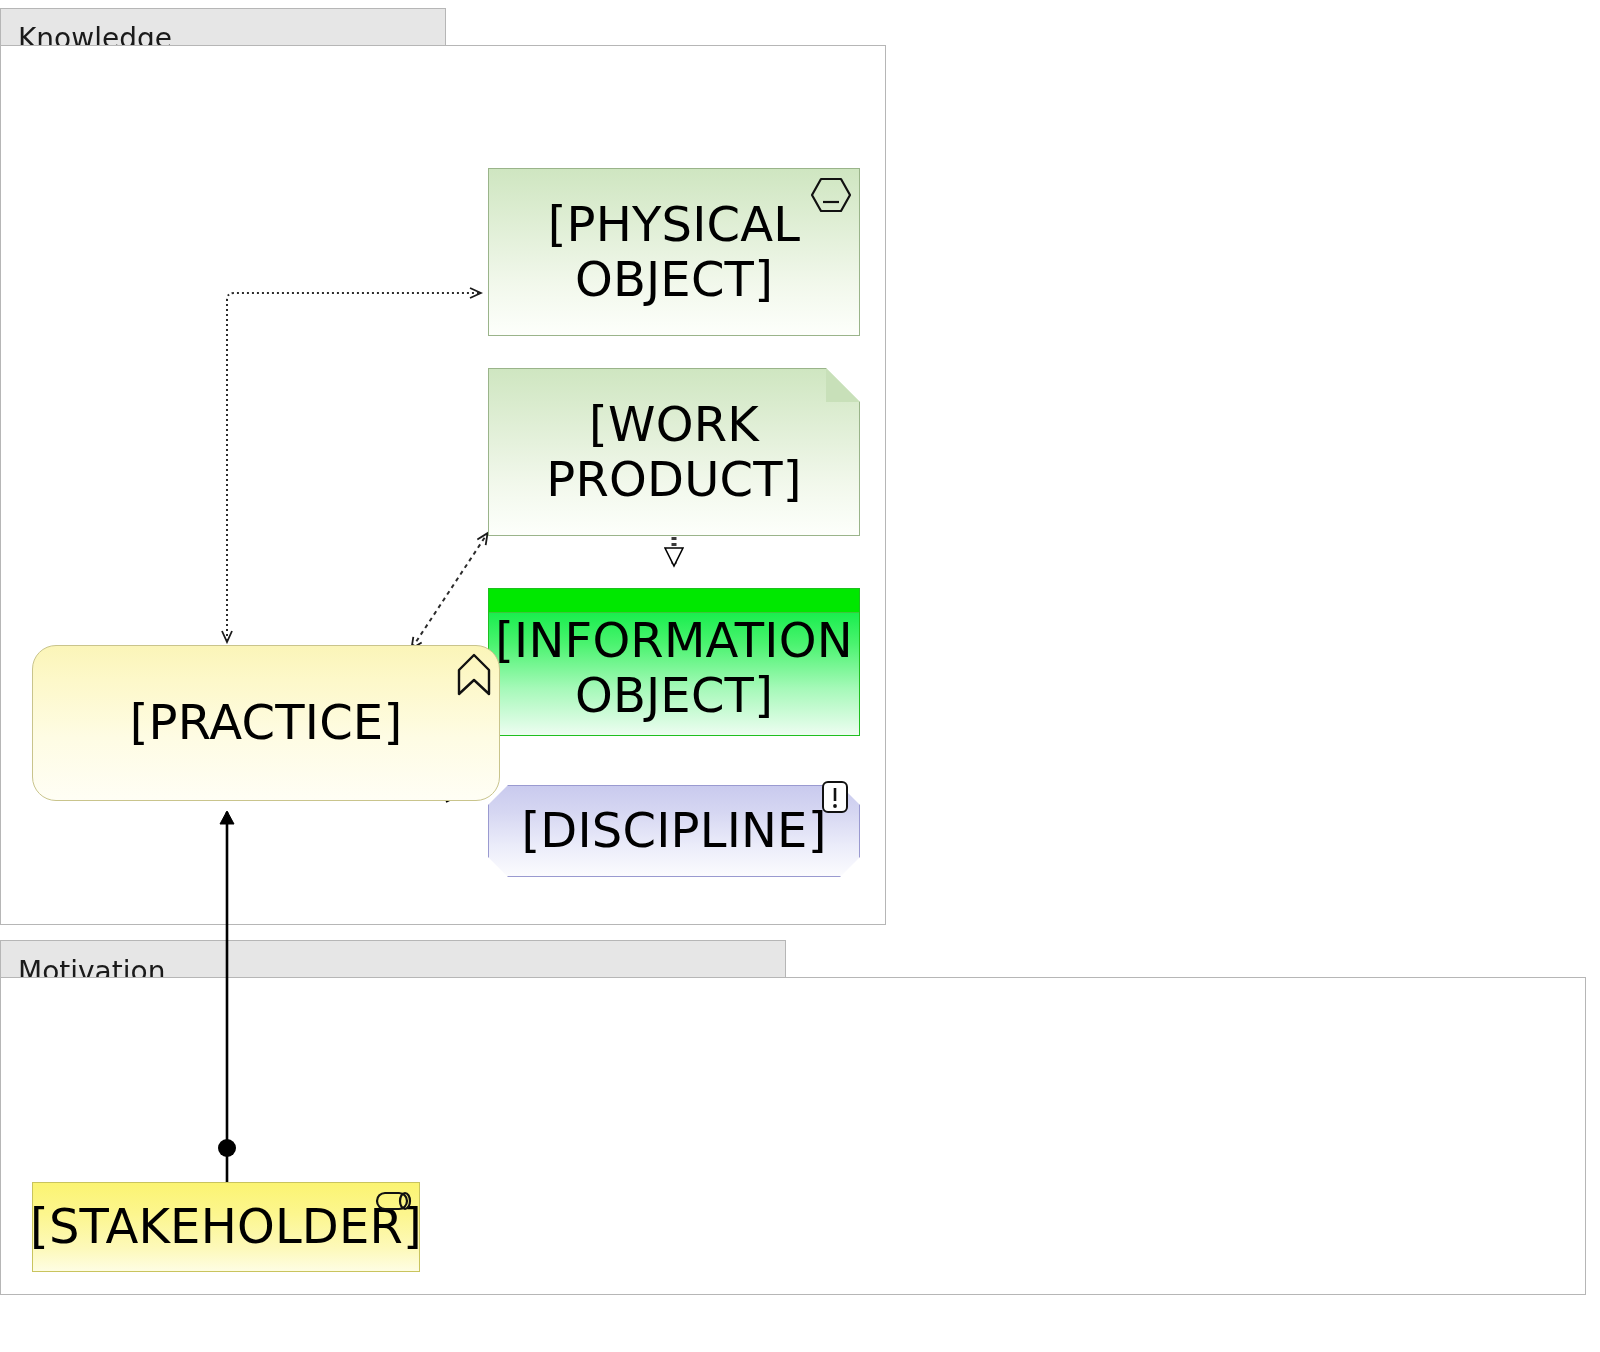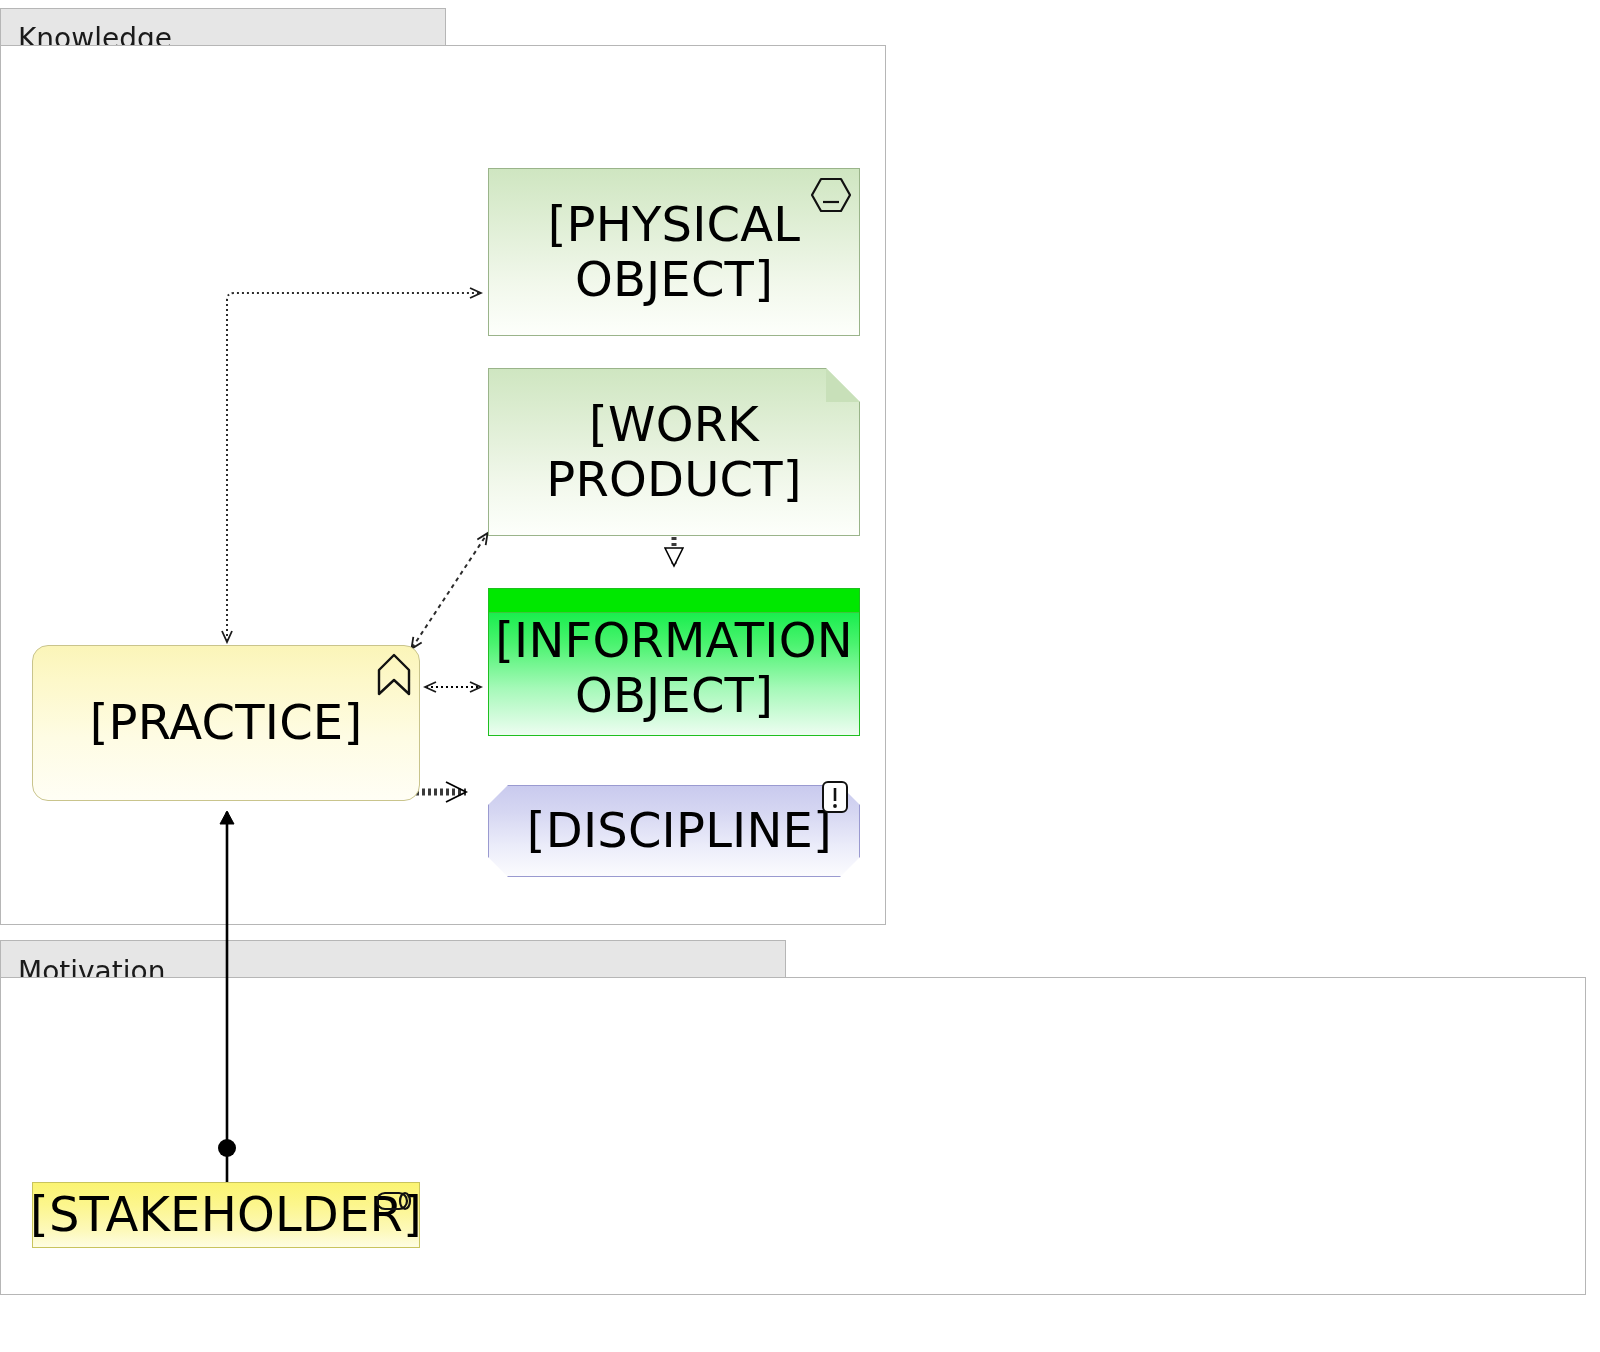--- a/index.html
+++ b/index.html
@@ -93,42 +93,42 @@
     box-sizing: border-box;
   }
   #information-object .io-body {
     position: absolute; left: 0; top: 24px; right: 0; bottom: 0;
     background: linear-gradient(to bottom, #1aee4e 0%, #4af36f 25%, #a6f9b9 62%, #edfdf1 100%);
     display: flex; align-items: flex-start; justify-content: center;
   }
 
   
   #discipline {
-    left: 488px; top: 785px; width: 372px; height: 92px; justify-content: flex-end;
+    left: 488px; top: 785px; width: 372px; height: 92px;
   }
   #discipline .disc-shape {
     position: absolute; inset: 0;
     background: linear-gradient(to bottom, #c9caee 0%, #d6d7f2 30%, #ecedfa 68%, #fbfbfe 100%);
     border: 1px solid #9a9ad0;
     box-sizing: border-box;
     clip-path: polygon(20px 0, calc(100% - 20px) 0, 100% 20px, 100% calc(100% - 20px),
                        calc(100% - 20px) 100%, 20px 100%, 0 calc(100% - 20px), 0 20px);
   }
 
   
   #practice {
-    left: 32px; top: 645px; width: 388px; height: 156px;
+    left: 32px; top: 645px; width: 468px; height: 156px;
     background: linear-gradient(to bottom, #fbf5b8 0%, #fdf8c9 22%, #fefce4 60%, #fffef5 100%);
     border: 1px solid #c9c48c;
-    border-radius: 16px;
+    border-radius: 24px;
   }
 
   
   #stakeholder {
-    left: 32px; top: 1182px; width: 388px; height: 66px;
+    left: 32px; top: 1182px; width: 388px; height: 90px;
     background: linear-gradient(to bottom, #fbf472 0%, #fcf68e 35%, #fdf9bb 75%, #fefde3 100%);
     border: 1px solid #c9c45e;
   }
 
   
   .stereo-icon {
     position: absolute;
     pointer-events: none;
   }
 

